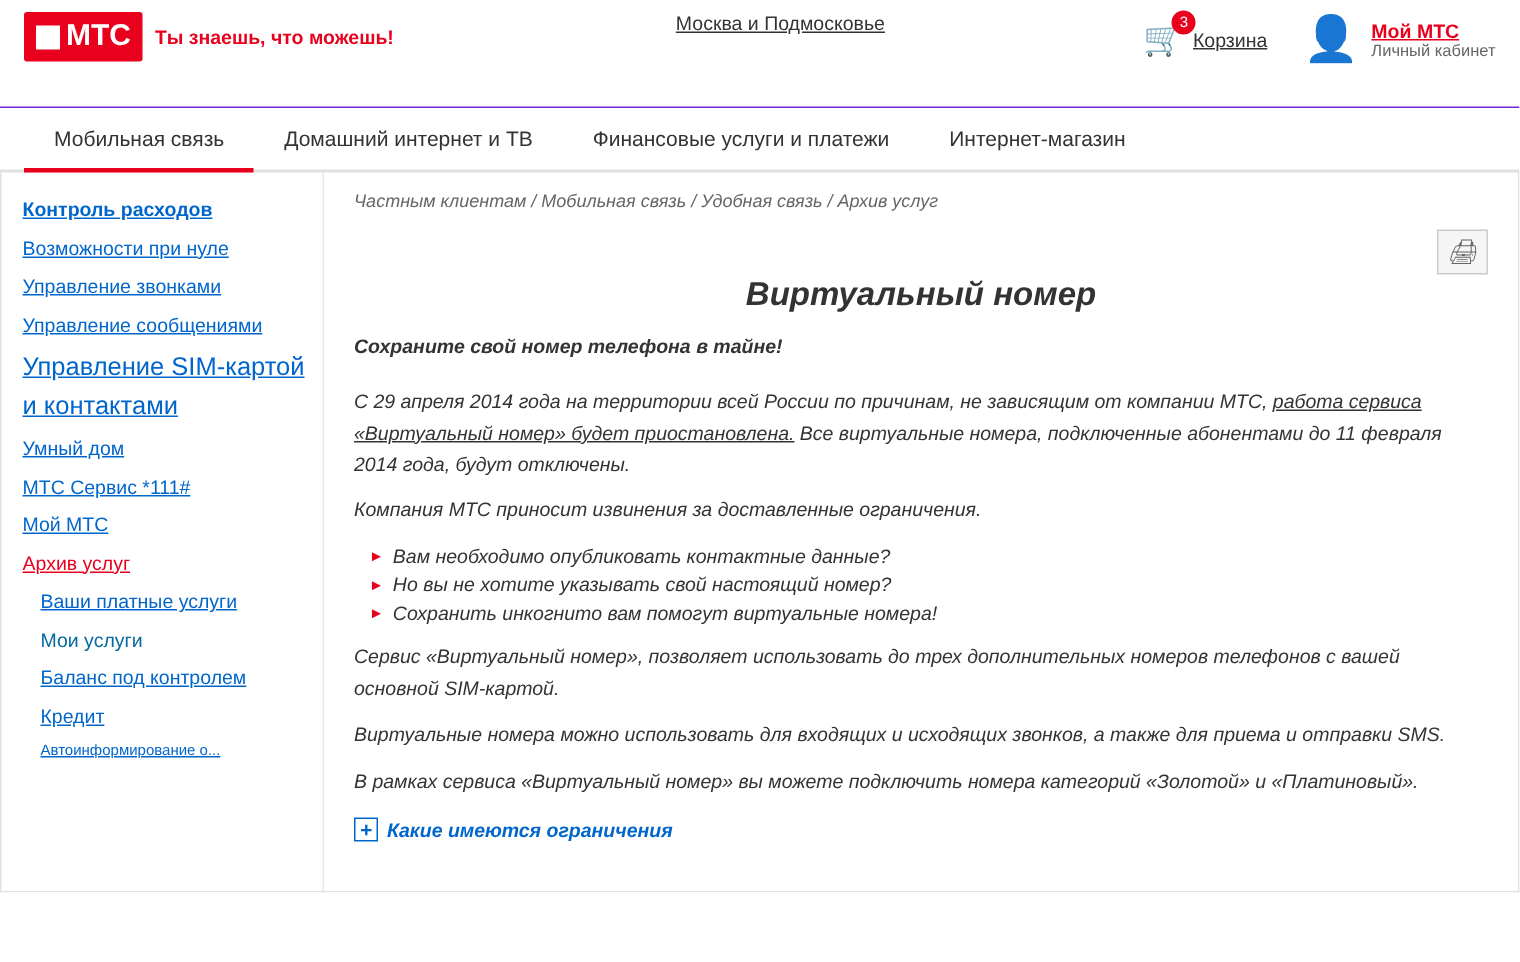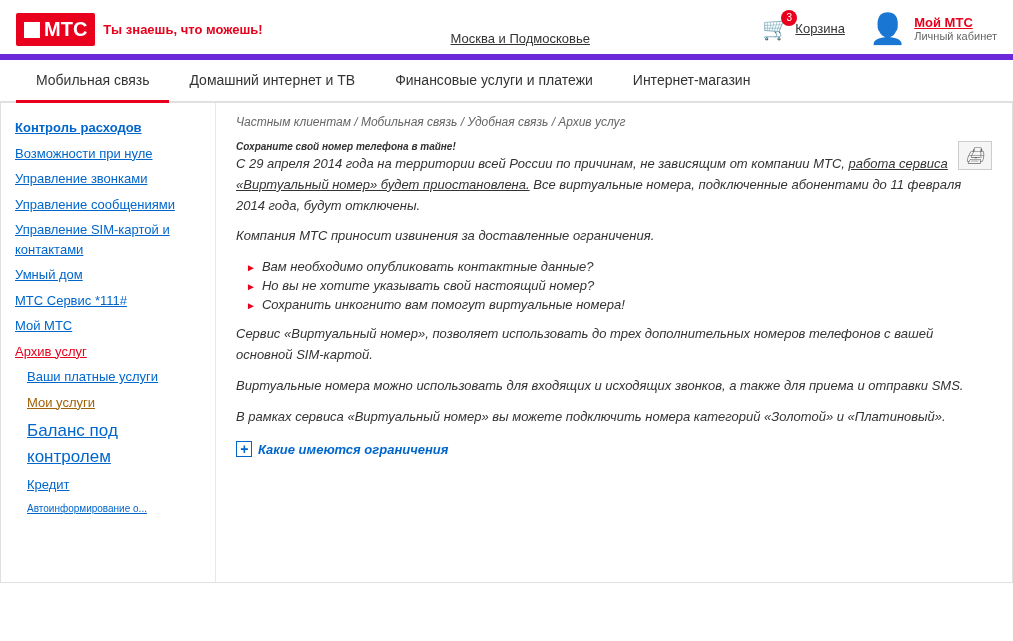--- a/index.html
+++ b/index.html
@@ -1,21 +1,21 @@
 <!DOCTYPE html>
 <html><head>
   <meta charset="utf-8">
   <style>
     * { margin: 0; padding: 0; box-sizing: border-box; }
     body { font-family: Arial, sans-serif; font-size: 13px; color: #333; background: #fff; width: 1013px; }
   </style>
 </head>
 <body>
 
-<div style="display:flex; align-items:flex-end; padding:8px 16px; border-bottom:6px solid #6d28d9; background:#fff; height:60px;">
+<div style="display:flex; align-items:flex-start; padding:8px 16px; border-bottom:1px solid #6d28d9; background:#fff; height:72px;">
   <div style="display:flex; align-items:center; gap:8px; margin-right:16px;">
     <div style="background:#e8001c; color:#fff; font-size:20px; font-weight:bold; padding:5px 8px; display:flex; align-items:center; gap:4px; border-radius:2px; cursor:pointer;">
       <div style="width:16px; height:16px; background:#fff;"></div>
       <span>МТС</span>
     </div>
     <span style="color:#e8001c; font-size:13px; font-weight:bold;">Ты знаешь, что можешь!</span>
   </div>
   <div style="flex:1; display:flex; justify-content:center;">
     <span style="color:#333; text-decoration:underline; font-size:13px; cursor:pointer;">Москва и Подмосковье</span>
   </div>
@@ -44,50 +44,51 @@
   <div style="padding:12px 20px; font-size:14px; color:#333; cursor:pointer; border-bottom:3px solid transparent; margin-bottom:-2px; white-space:nowrap;">Интернет-магазин</div>
 </div>
 
 <div style="display:flex; min-height:480px; border:1px solid #e0e0e0; border-top:none;">
 
   <div style="width:215px; min-width:215px; padding:12px 10px 12px 14px; border-right:1px solid #e8e8e8;">
     <a style="display:block; color:#0066cc; text-decoration:underline; font-size:13px; padding:3px 0; cursor:pointer; line-height:1.5;font-weight:bold;">Контроль расходов</a>
     <a style="display:block; color:#0066cc; text-decoration:underline; font-size:13px; padding:3px 0; cursor:pointer; line-height:1.5;">Возможности при нуле</a>
     <a style="display:block; color:#0066cc; text-decoration:underline; font-size:13px; padding:3px 0; cursor:pointer; line-height:1.5;">Управление звонками</a>
     <a style="display:block; color:#0066cc; text-decoration:underline; font-size:13px; padding:3px 0; cursor:pointer; line-height:1.5;">Управление сообщениями</a>
-    <a style="display:block; color:#0066cc; text-decoration:underline; font-size:13px; padding:3px 0; cursor:pointer; line-height:1.5;">Управление SIM-картой и контактами</a>
+    <a style="display:block; color:#0066cc; text-decoration:underline; font-size:17px; padding:3px 0; cursor:pointer; line-height:1.5;">Управление SIM-картой и контактами</a>
     <a style="display:block; color:#0066cc; text-decoration:underline; font-size:13px; padding:3px 0; cursor:pointer; line-height:1.5;">Умный дом</a>
     <a style="display:block; color:#0066cc; text-decoration:underline; font-size:13px; padding:3px 0; cursor:pointer; line-height:1.5;">МТС Сервис *111#</a>
     <a style="display:block; color:#0066cc; text-decoration:underline; font-size:13px; padding:3px 0; cursor:pointer; line-height:1.5;">Мой МТС</a>
     <a style="display:block; color:#e8001c; text-decoration:underline; font-size:13px; padding:3px 0; cursor:pointer; line-height:1.5;">Архив услуг</a>
     <a style="display:block; color:#0066cc; text-decoration:underline; font-size:13px; padding:3px 0 3px 12px; cursor:pointer; line-height:1.5;">Ваши платные услуги</a>
-    <a style="display:block; color:#a16207; text-decoration:underline; font-size:13px; padding:3px 0 3px 12px; cursor:pointer; line-height:1.5;">Мои услуги</a>
-    <a style="display:block; color:#0066cc; text-decoration:underline; font-size:17px; padding:3px 0 3px 12px; cursor:pointer; line-height:1.5;">Баланс под контролем</a>
+    <a style="display:block; color:#0369a1; font-size:13px; padding:3px 0 3px 12px; cursor:pointer; line-height:1.5;">Мои услуги</a>
+    <a style="display:block; color:#0066cc; text-decoration:underline; font-size:13px; padding:3px 0 3px 12px; cursor:pointer; line-height:1.5;">Баланс под контролем</a>
     <a style="display:block; color:#0066cc; text-decoration:underline; font-size:13px; padding:3px 0 3px 12px; cursor:pointer; line-height:1.5;">Кредит</a>
     <a style="display:block; color:#0066cc; text-decoration:underline; font-size:10px; padding:3px 0 3px 12px; cursor:pointer; line-height:1.5;">Автоинформирование о...</a>
   </div>
 
   <div style="flex:1; padding:12px 20px 20px 20px;font-style:italic;">
 
     <div style="font-size:12px; color:#666; margin-bottom:12px;">
       <span style="color:#666; cursor:pointer; text-decoration:none;">Частным клиентам</span>
       <span style="color:#666;"> / </span>
       <span style="color:#666; cursor:pointer;">Мобильная связь</span>
       <span style="color:#666;"> / </span>
       <span style="color:#666; cursor:pointer;">Удобная связь</span>
       <span style="color:#666;"> / </span>
       <span style="color:#666;">Архив услуг</span>
     </div>
 
     <div style="float:right; border:1px solid #ccc; padding:4px 6px; cursor:pointer; background:#f5f5f5; font-size:16px; color:#666;">
       🖨
     </div>
 
+    <h1 style="text-align:center; font-size:22px; font-weight:bold; color:#333; margin-bottom:14px; clear:right;">Виртуальный номер</h1>
 
-    <p style="font-weight:bold; font-size:10px; margin-bottom:2px;">Сохраните свой номер телефона в тайне!</p>
+    <p style="font-weight:bold; font-size:13px; margin-bottom:20px;">Сохраните свой номер телефона в тайне!</p>
 
     <p style="font-size:13px; line-height:1.6; color:#333; margin-bottom:10px;">
       <span>С 29 апреля 2014 года на территории всей России по причинам, не зависящим от компании МТС, </span><span style="text-decoration:underline;">работа сервиса «Виртуальный номер» будет приостановлена.</span><span> Все виртуальные номера, подключенные абонентами до 11 февраля 2014 года, будут отключены.</span>
     </p>
 
     <p style="font-size:13px; line-height:1.6; color:#333; margin-bottom:10px;">Компания МТС приносит извинения за доставленные ограничения.</p>
 
     <ul style="list-style:none; margin:4px 0 10px 10px;">
       <li style="padding:2px 0; display:flex; align-items:flex-start; gap:6px; font-size:13px;">
         <span style="color:#e8001c; font-size:10px; margin-top:3px;">►</span>

